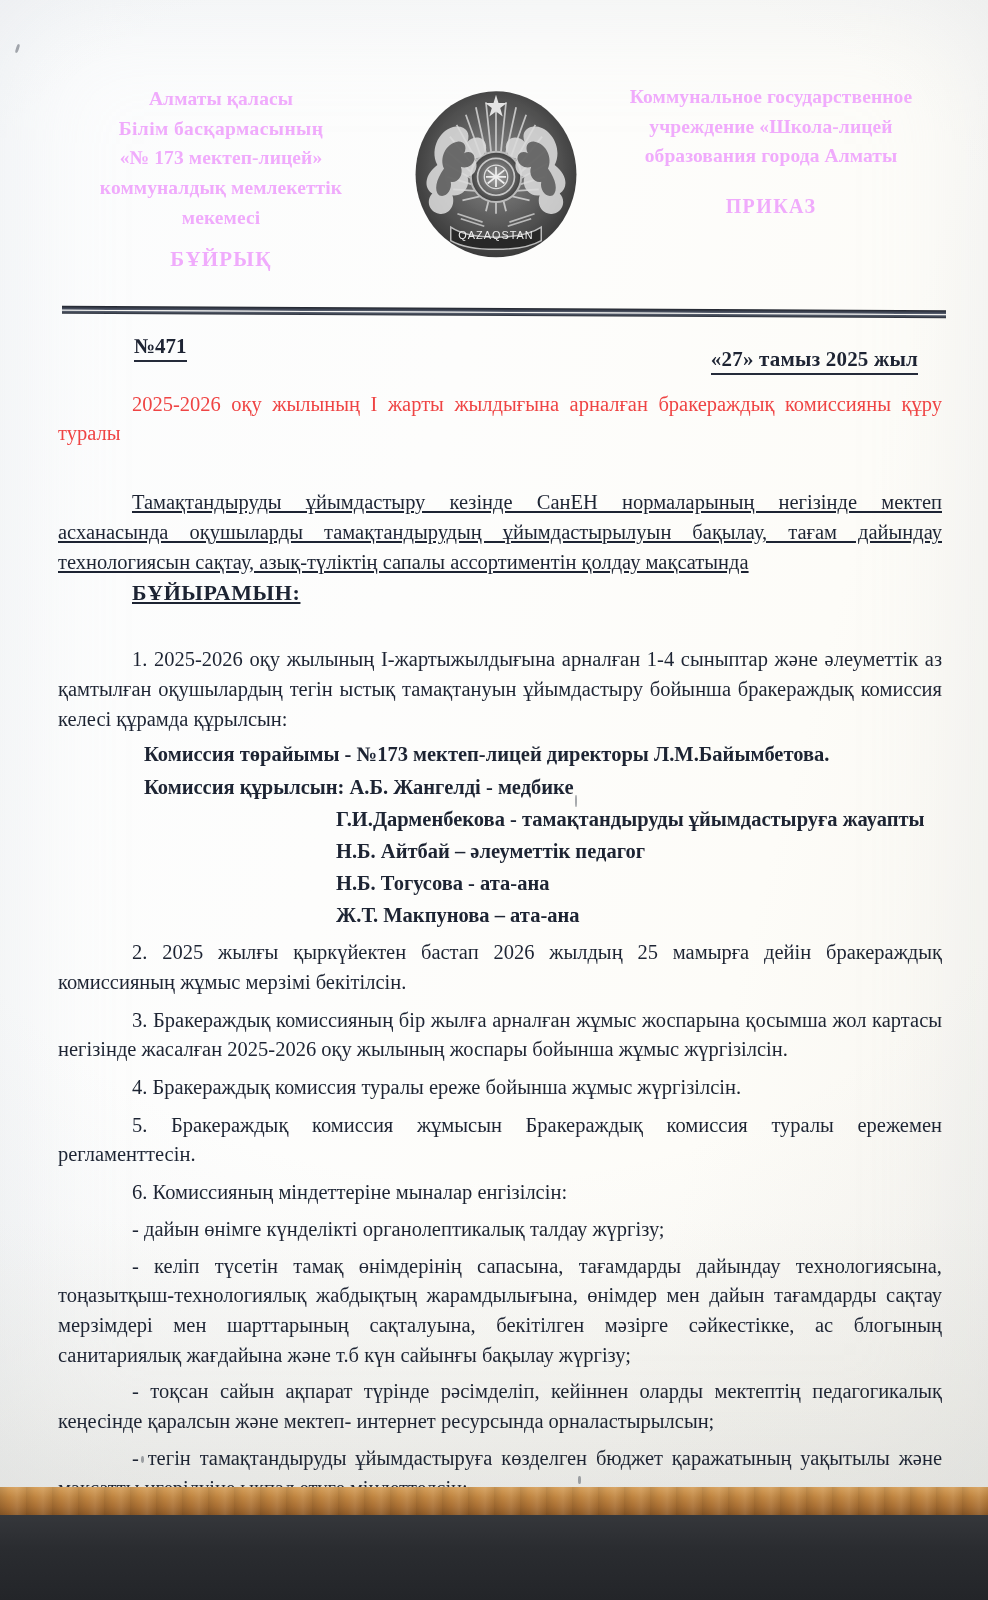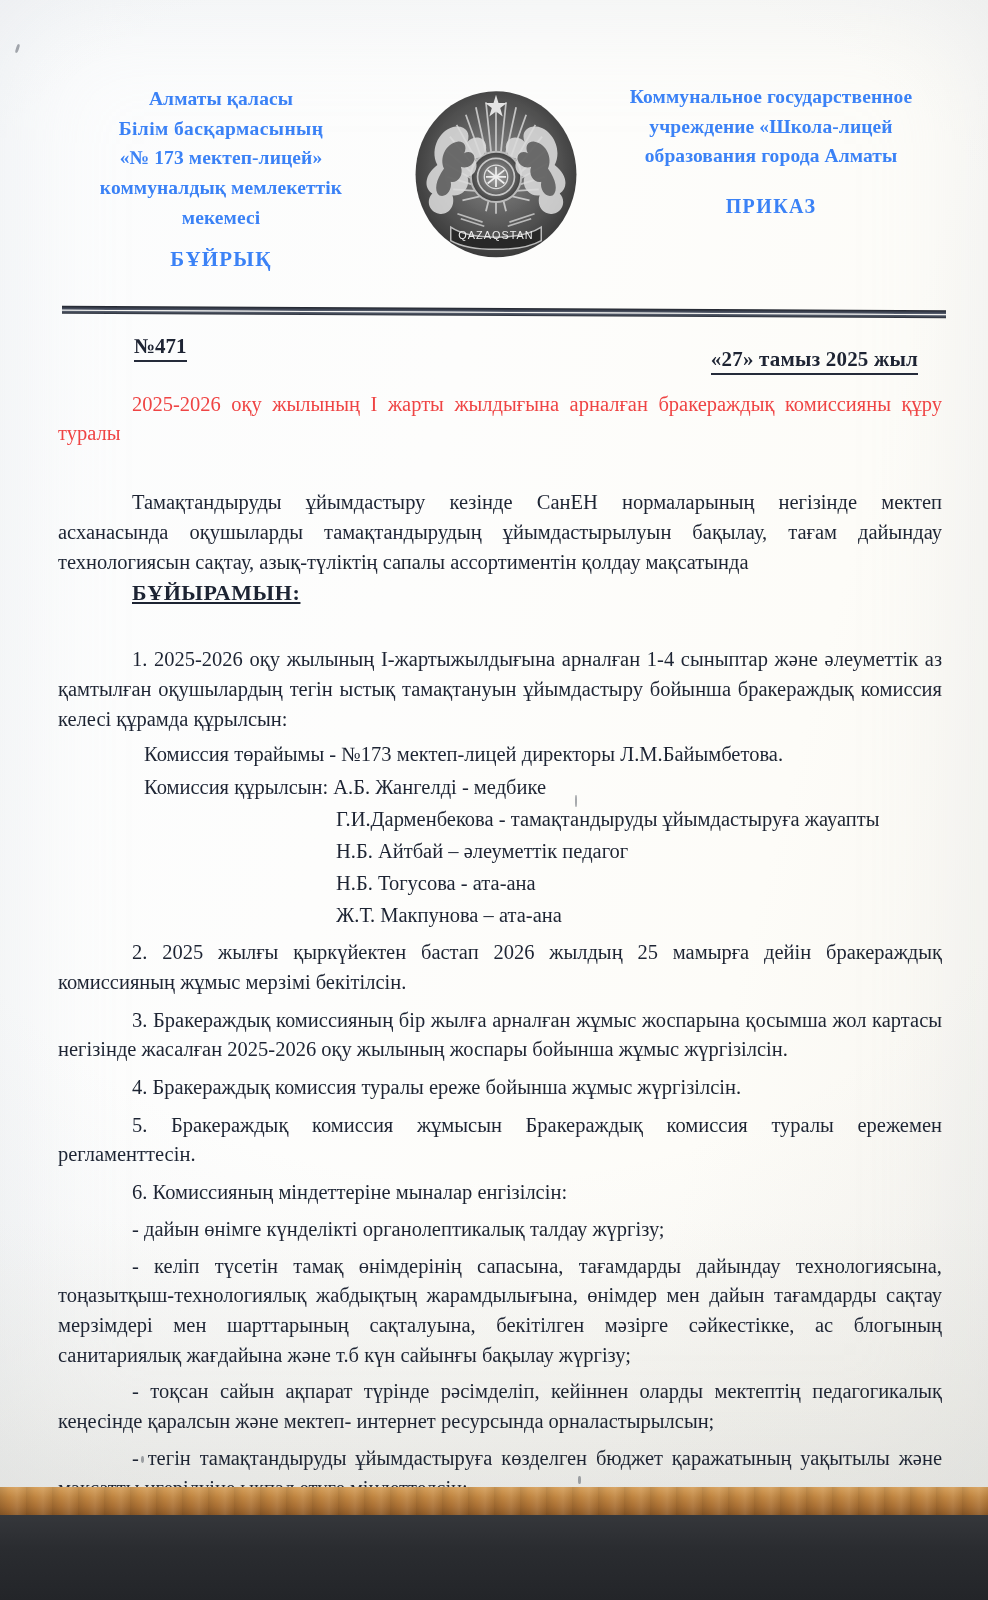--- a/index.html
+++ b/index.html
@@ -87,21 +87,21 @@
     padding: 82px 52px 0 56px;
     box-sizing: border-box;
   }
   .lh-block {
     width: 330px;
     text-align: center;
     font-weight: bold;
     font-size: 19.5px;
     line-height: 1.52;
     letter-spacing: 0.1px;
-    color: #3b82f6;
+    color: #f0abfc;
   }
   .lh-block.kz { transform: translateY(2px); }
   .lh-block .wide { letter-spacing: 0.4px; }
   .lh-order {
     margin-top: 20px;
     font-weight: bold;
     font-size: 20px;
     letter-spacing: 1.4px;
   }
   .lh-order.kz-order {
@@ -187,21 +187,21 @@
     line-height: 1.45;
     color: #1d2433;
   }
   p.para {
     margin: 0 0 2px 0;
     text-align: justify;
     text-justify: inter-word;
     text-indent: 74px;
   }
   p.para.tight { margin-bottom: 0; }
-  p.para.preamble { margin-top: 40px; }
+  p.para.preamble { margin-top: 40px; text-decoration: underline; }
   p.para.item1 { margin-top: 36px; }
   p.para.num { margin-top: 8px; }
   p.para.bullet {
     text-indent: 74px;
     margin-top: 7px;
   }
   .command-word {
     font-weight: bold;
     font-size: 22px;
     letter-spacing: 0.6px;
@@ -209,20 +209,21 @@
     text-indent: 0;
     text-align: left;
     text-decoration: underline;
   }
 
   
   .roster {
     margin: 6px 0 0 0;
     padding: 0;
     list-style: none;
+    font-weight: bold;
   }
   .roster li {
     margin: 0 0 3px 0;
     font-size: 20.5px;
     line-height: 1.42;
   }
   .roster li.lead { padding-left: 86px; }
   .roster li.indent { padding-left: 278px; }
 
   

